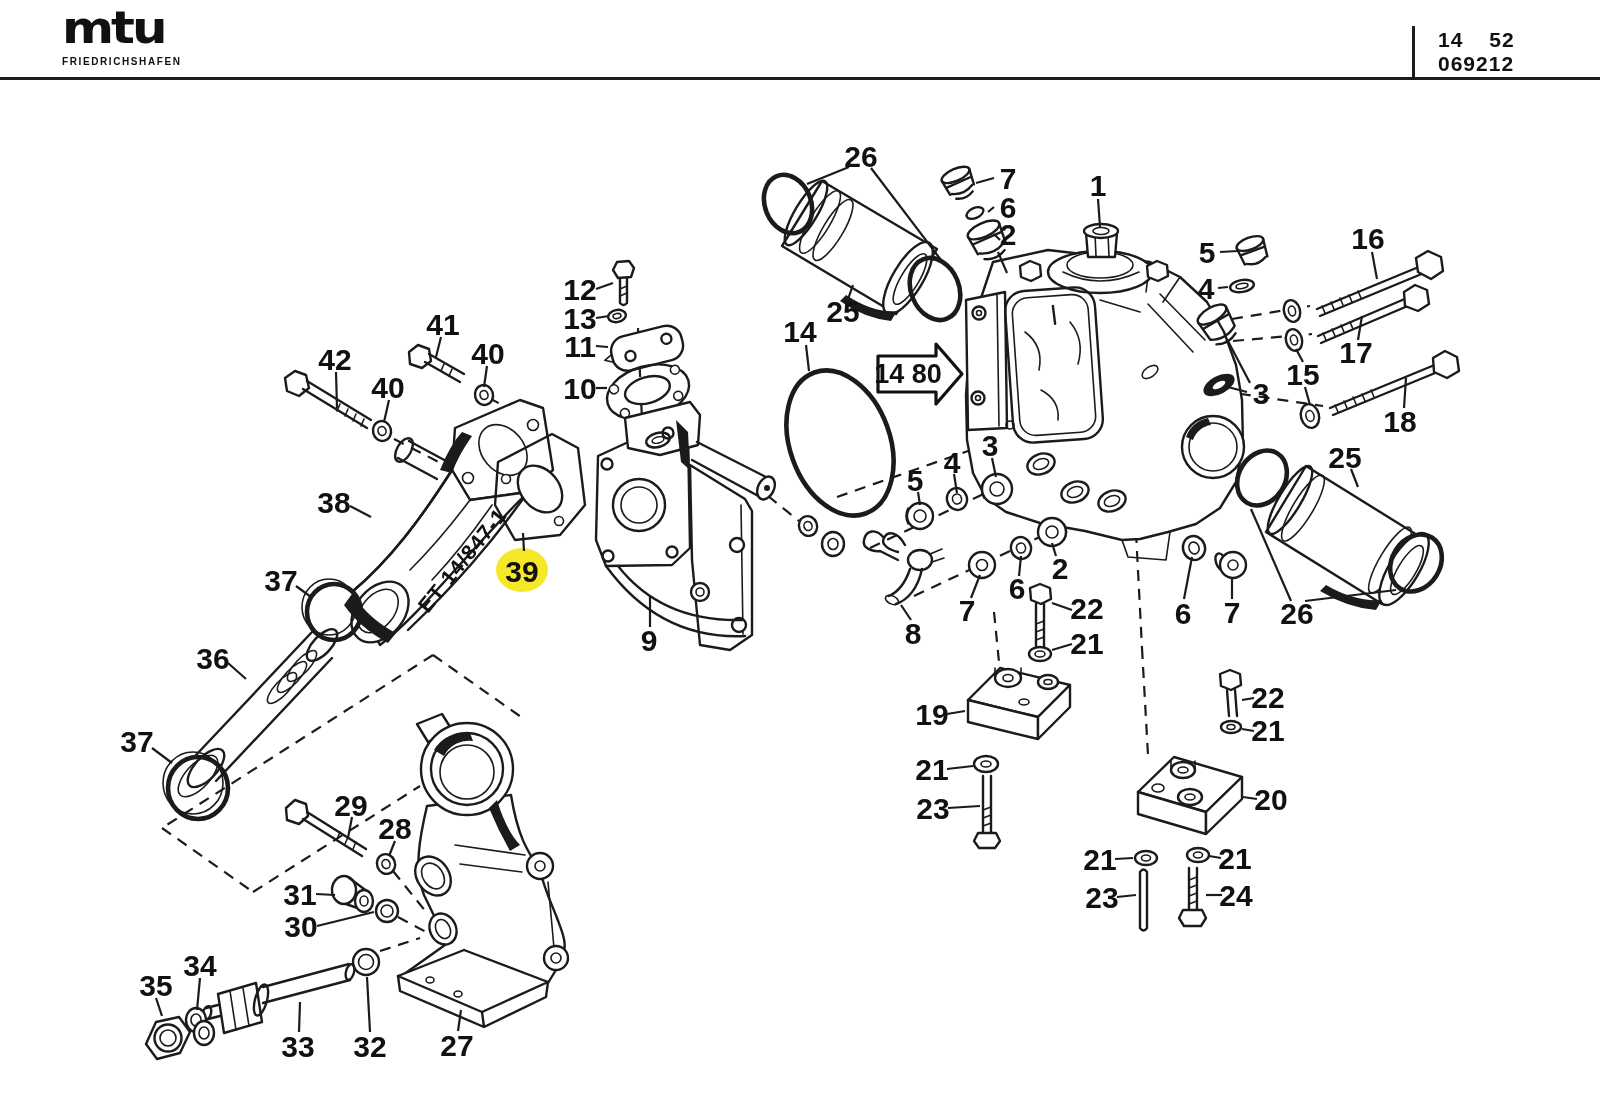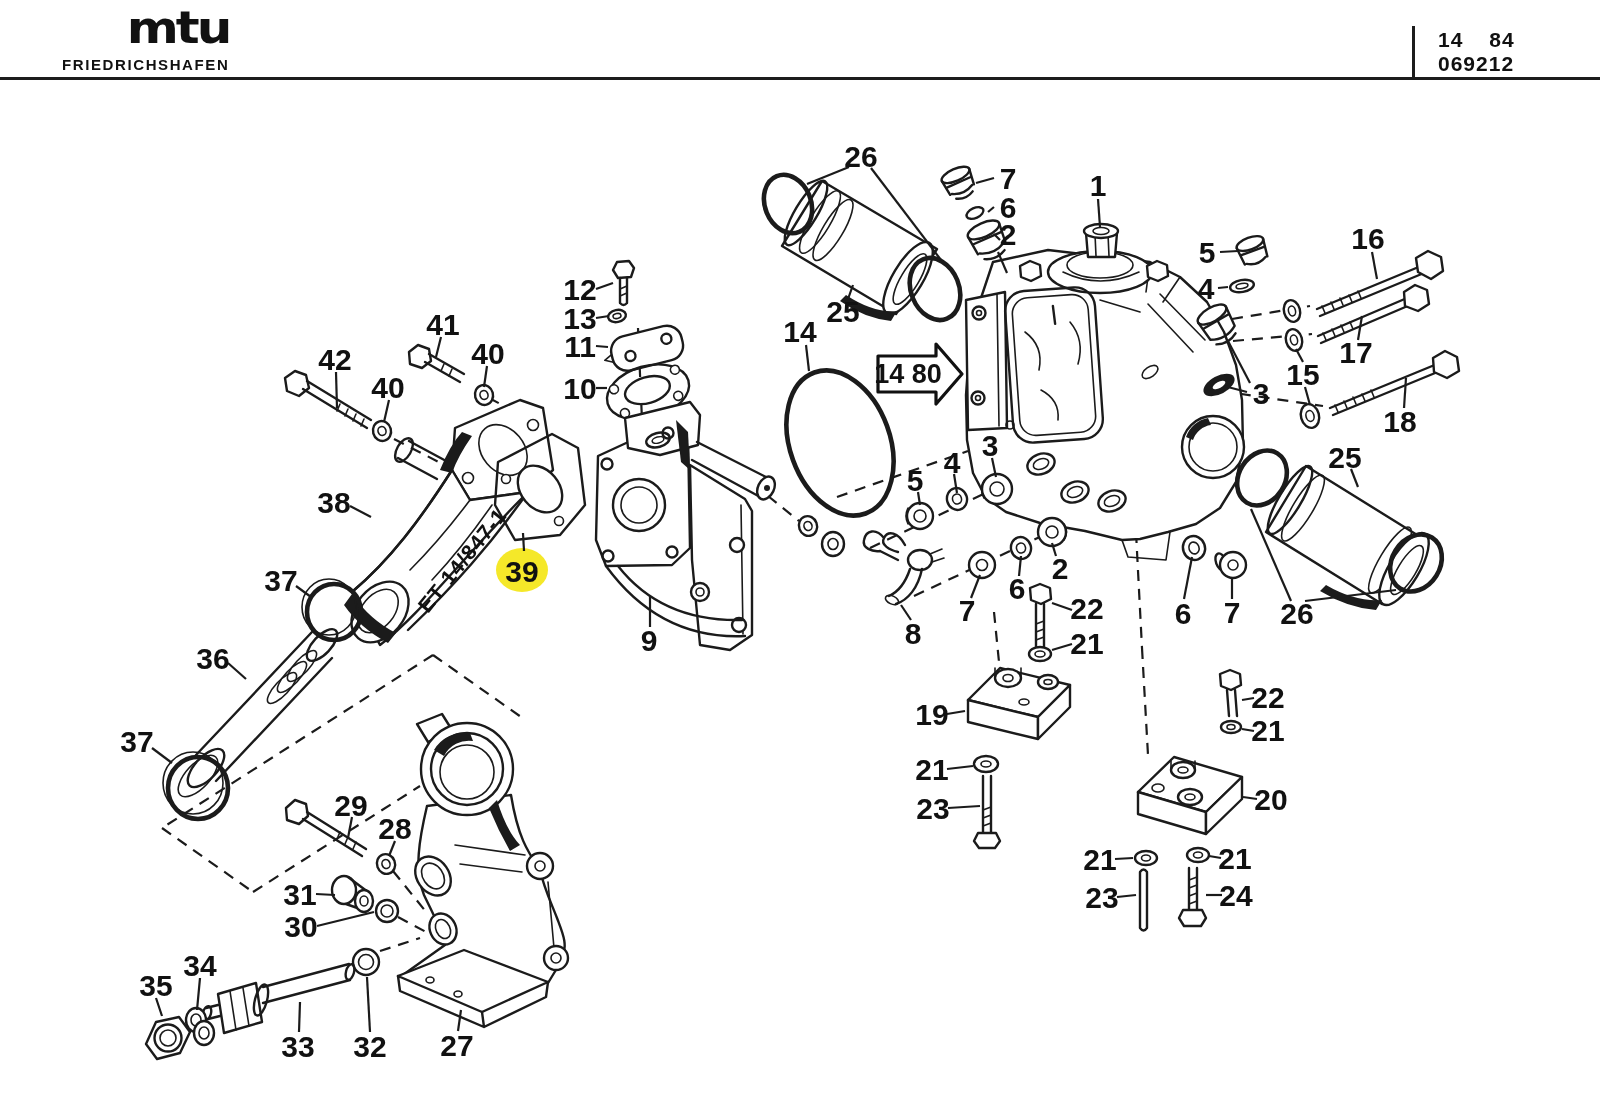--- a/index.html
+++ b/index.html
@@ -1,22 +1,22 @@
 <!DOCTYPE html>
 <html><head>
 <meta charset="utf-8">
 <style>
   html,body{margin:0;padding:0;background:#e8e8e8;}
   .page{position:relative;width:1600px;height:1119px;background:#ffffff;overflow:hidden;
         font-family:"Liberation Sans", sans-serif;color:#111;}
   
-  .brand{position:absolute;left:62px;top:6px;line-height:1;text-align:right;}
+  .brand{position:absolute;left:62px;top:6px;line-height:1;}
   .brand-main{font-weight:bold;font-size:50px;letter-spacing:-3px;transform:scaleY(.88);
               transform-origin:left top;font-family:"DejaVu Sans", sans-serif;}
-  .brand-sub{font-weight:bold;font-size:15px;letter-spacing:1.6px;margin-top:1px;}
+  .brand-sub{font-weight:bold;font-size:10px;letter-spacing:1.6px;margin-top:1px;}
   .hrule{position:absolute;left:0;top:77px;width:1600px;height:3px;background:#1c1c1c;}
   .vdiv{position:absolute;left:1412px;top:26px;width:3px;height:51px;background:#1c1c1c;}
   .sheet{position:absolute;left:1438px;top:28px;font-weight:bold;font-size:21px;line-height:24px;
          letter-spacing:1px;white-space:pre;}
   .sheet .row{display:block;}
   .sheet .gap{display:inline-block;width:26px;}
   
   svg.art{position:absolute;left:0;top:0;}
   .ln{stroke:#1b1b1b;stroke-width:2.4;fill:none;stroke-linecap:round;stroke-linejoin:round;}
   .lnw{stroke:#1b1b1b;stroke-width:2.4;fill:#ffffff;stroke-linejoin:round;}
@@ -32,21 +32,21 @@
 </head>
 <body>
 
 <div class="page">
 
   <div class="brand">
     <div class="brand-main">mtu</div>
     <div class="brand-sub">FRIEDRICHSHAFEN</div>
   </div>
   <div class="vdiv"></div>
-  <div class="sheet"><span class="row"><span>14</span><span class="gap"></span><span>84</span></span><span class="row">069212</span></div>
+  <div class="sheet"><span class="row"><span>14</span><span class="gap"></span><span>52</span></span><span class="row">069212</span></div>
   <div class="hrule"></div>
 
   <svg class="art" width="1600" height="1119" viewBox="0 0 1600 1119">
     <defs>
       <pattern id="stip" patternUnits="userSpaceOnUse" width="8" height="8">
         <rect width="8" height="8" fill="#ffffff"></rect>
         <circle cx="2" cy="2.5" r="1.2" fill="#2a2a2a"></circle>
         <circle cx="6" cy="6" r="1" fill="#2a2a2a"></circle>
         <circle cx="5.4" cy="1" r=".8" fill="#2a2a2a"></circle>
       </pattern>

